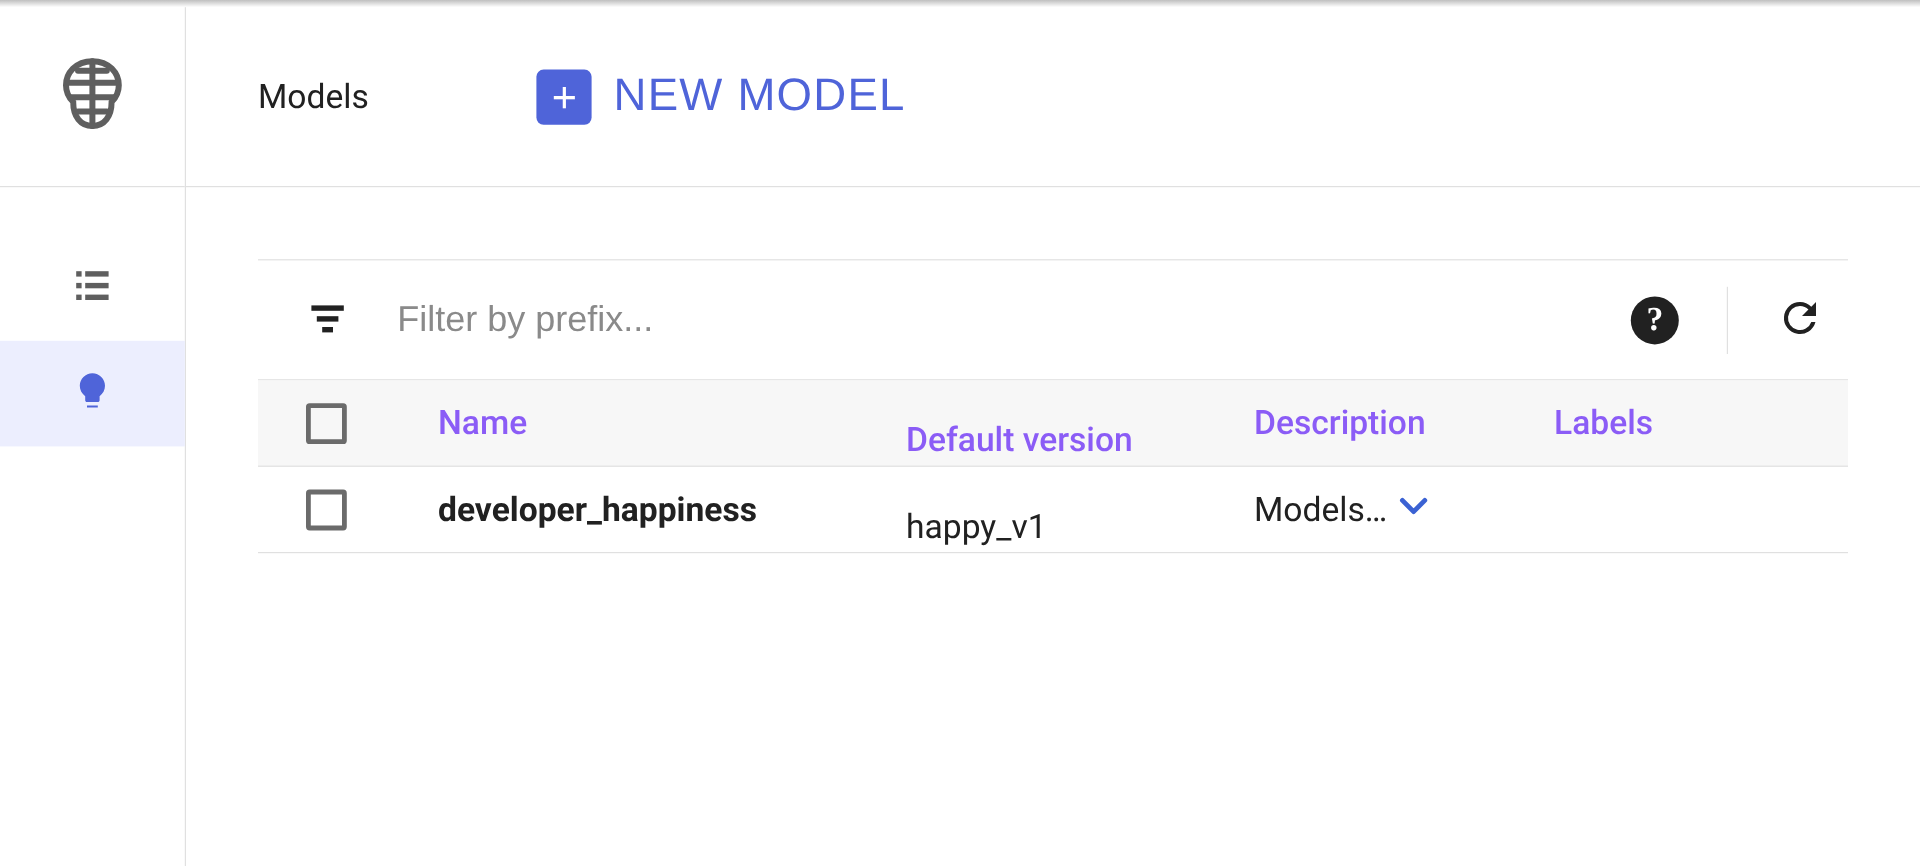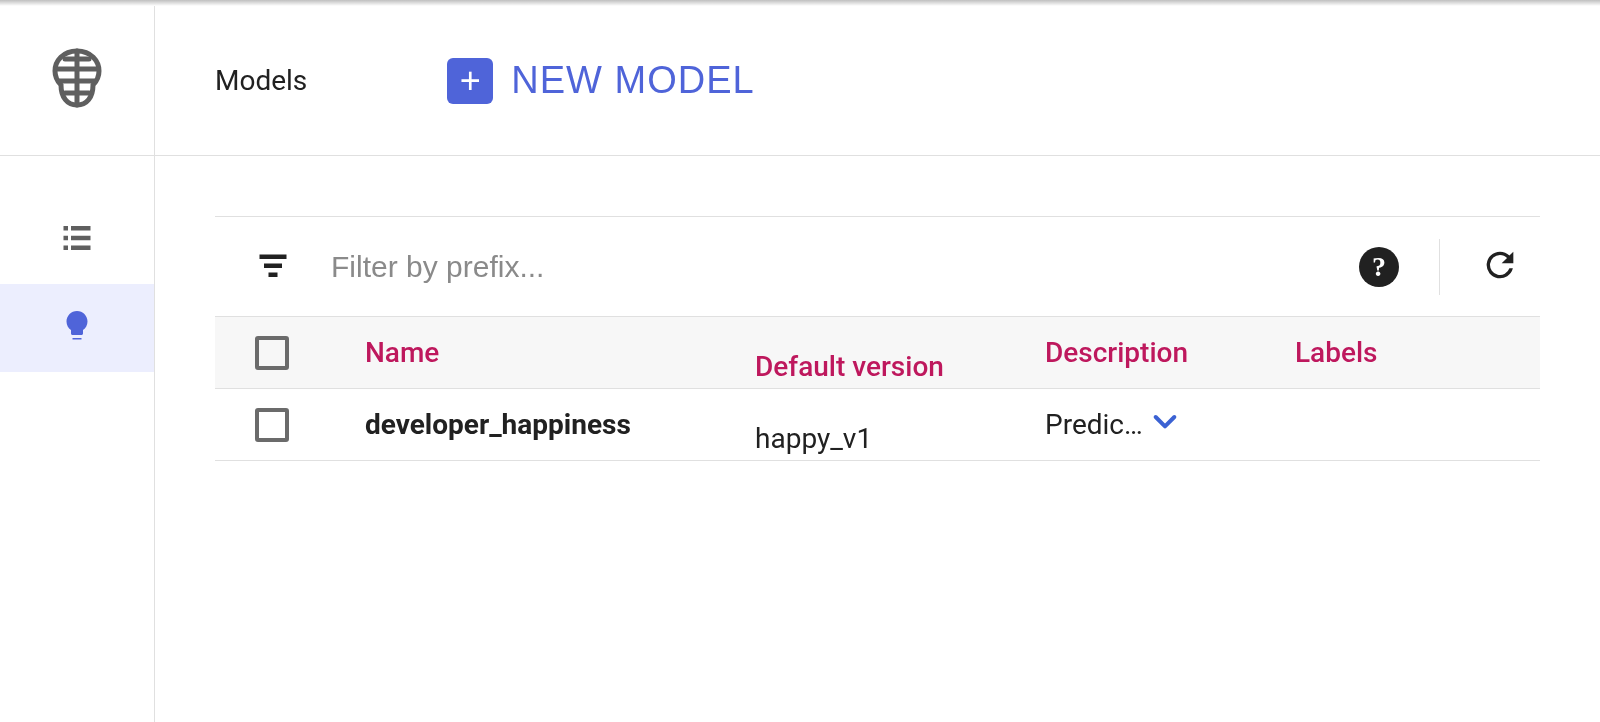--- a/index.html
+++ b/index.html
@@ -125,21 +125,21 @@
   .table-header-row, .table-row {
     display: flex;
     align-items: center;
     height: 72px;
     border-bottom: 1px solid #e0e0e0;
     padding: 0 20px 0 40px;
     font-size: 28px;
   }
   .table-header-row {
     background: #f7f7f7;
-    color: #be185d;
+    color: #8b5cf6;
     font-weight: 500;
   }
   .table-row { color: #212121; }
   .col-check { width: 110px; display: flex; align-items: center; }
   .checkbox {
     width: 34px; height: 34px;
     border: 4px solid #6b6b6b;
     border-radius: 3px;
     cursor: pointer;
   }
@@ -243,21 +243,21 @@
 
         <div class="table-row">
           <div class="col-check">
             <div class="checkbox"></div>
           </div>
           <div class="col-name">
             <span class="name-link">developer_happiness</span>
           </div>
           <div class="col-default">happy_v1</div>
           <div class="col-desc">
-            <span class="desc-text">Predic…</span>
+            <span class="desc-text">Models…</span>
             <span class="expand-chevron">
               <svg viewBox="0 0 24 24" fill="none" stroke="#3b62d3" stroke-width="3" stroke-linecap="round" stroke-linejoin="round">
                 <polyline points="5 9 12 16 19 9"></polyline>
               </svg>
             </span>
           </div>
           <div class="col-labels"></div>
         </div>
 
       </div>

